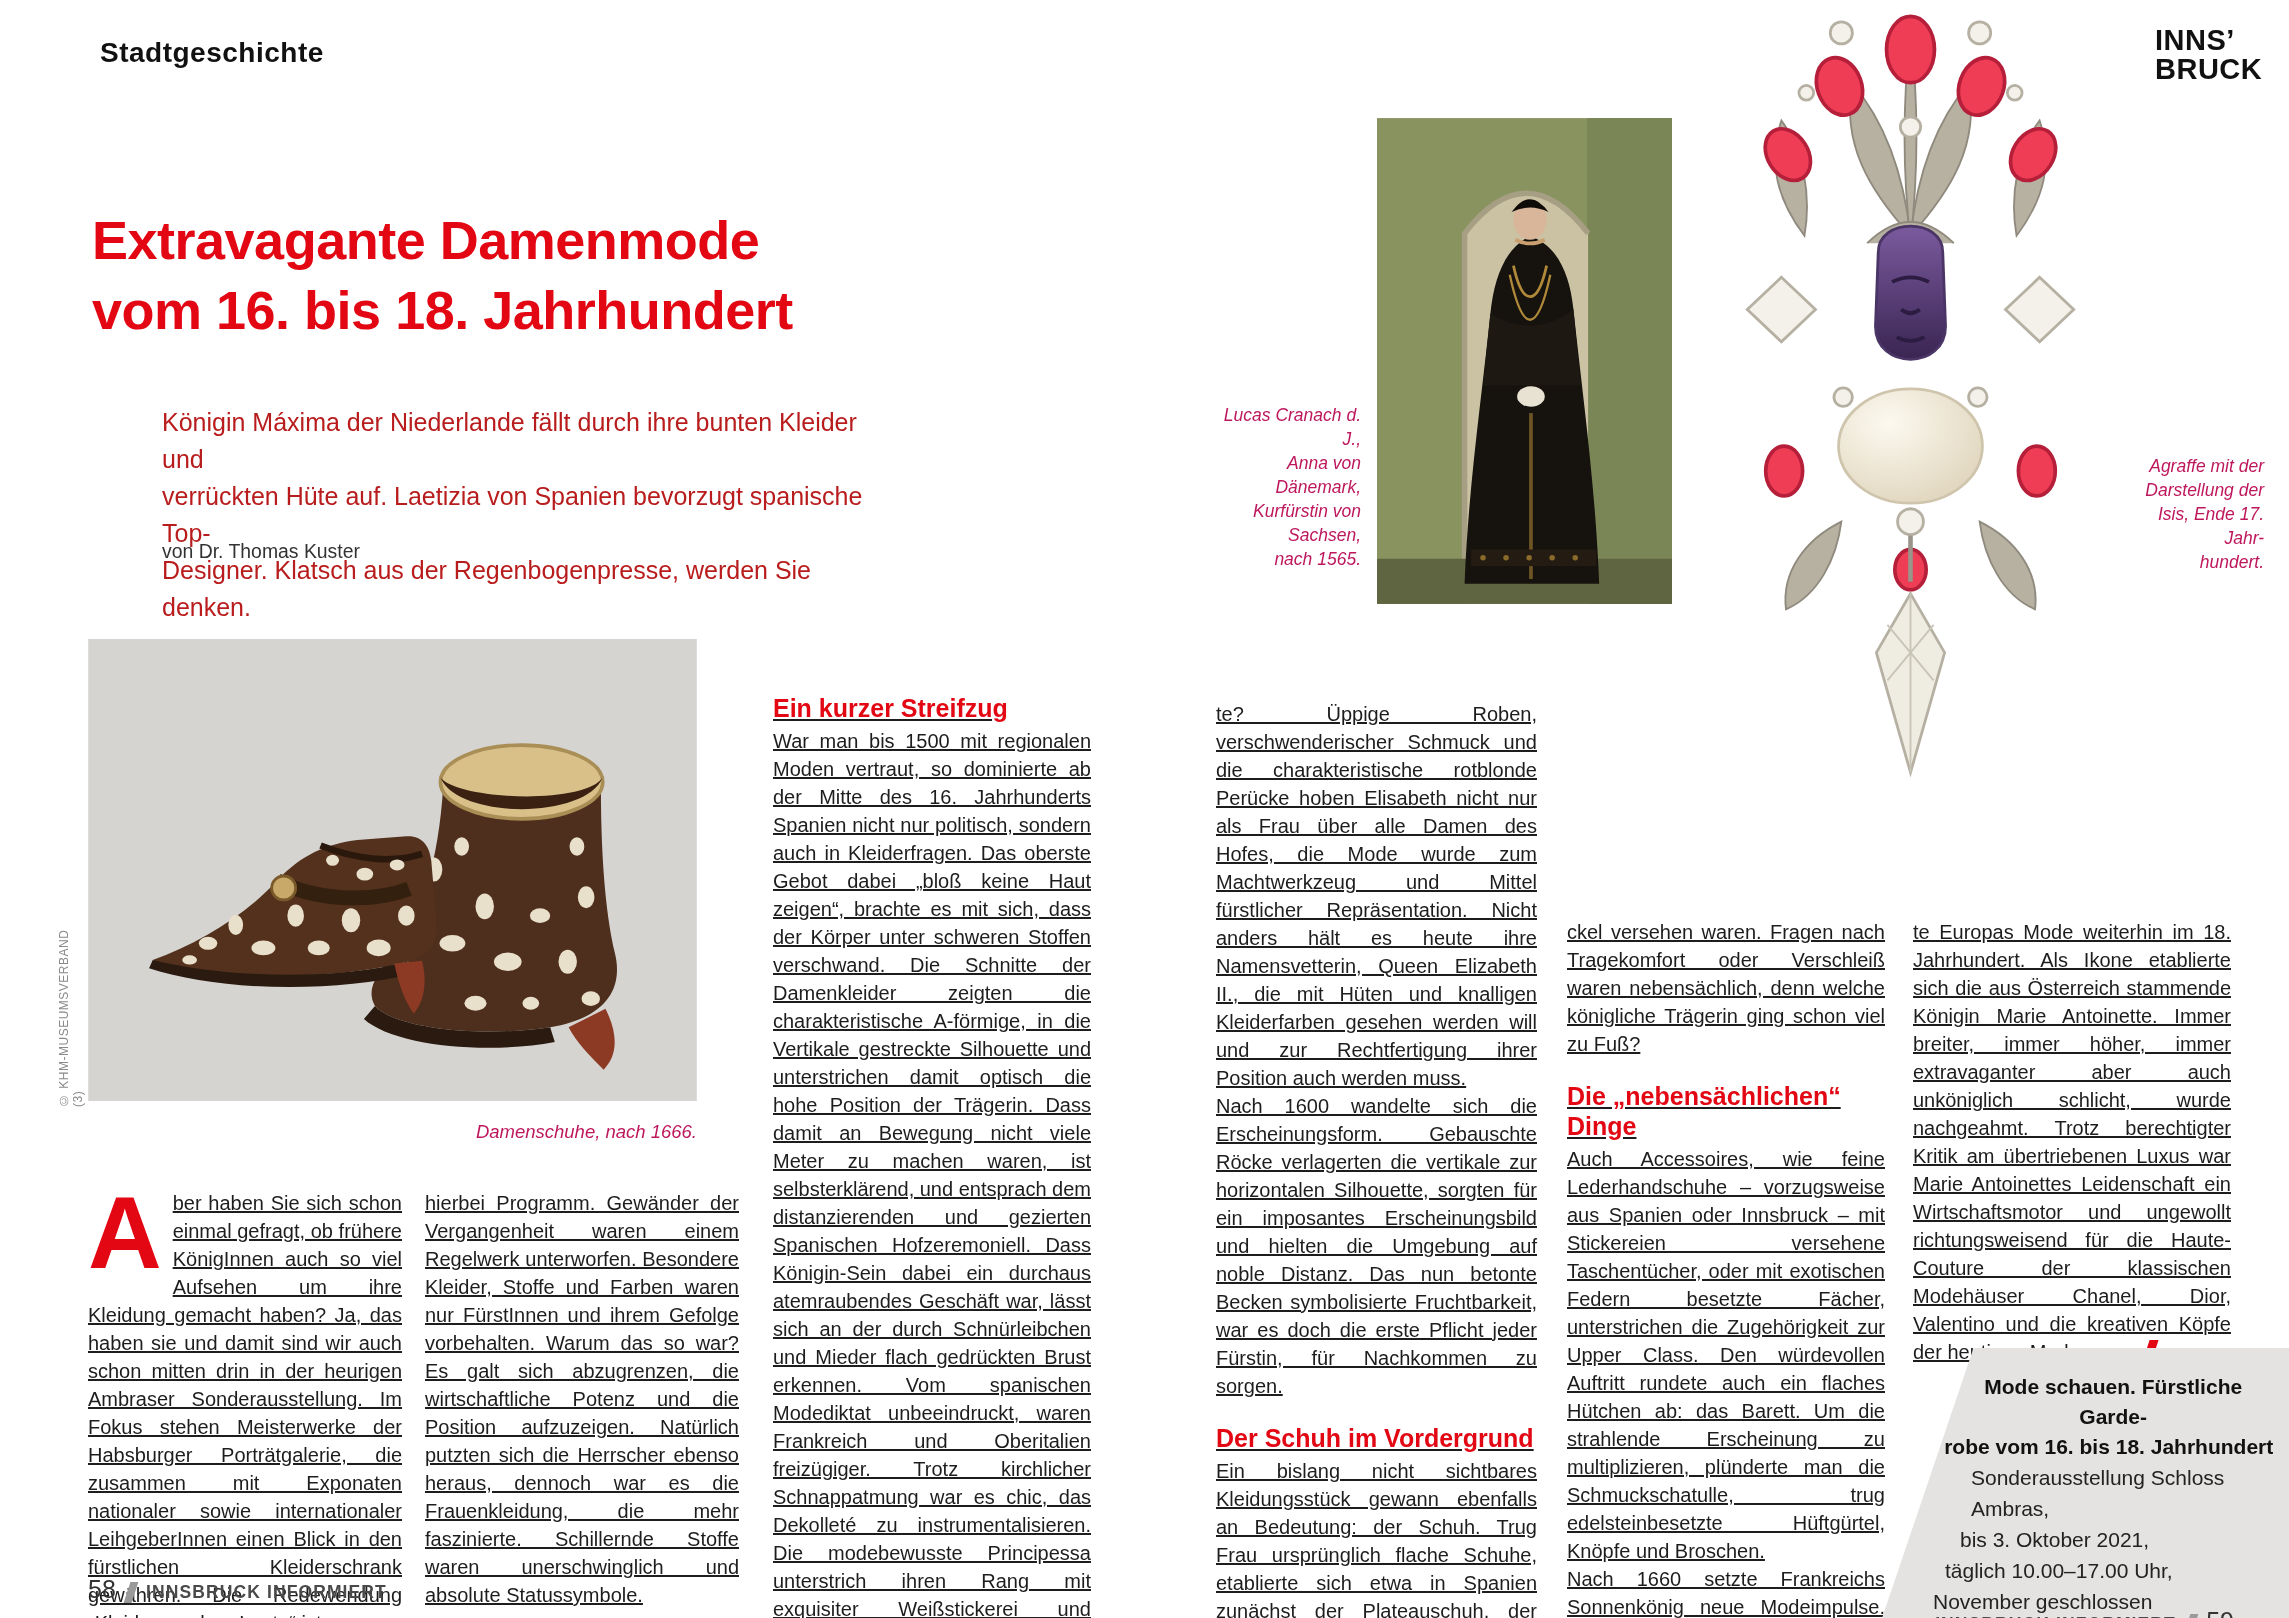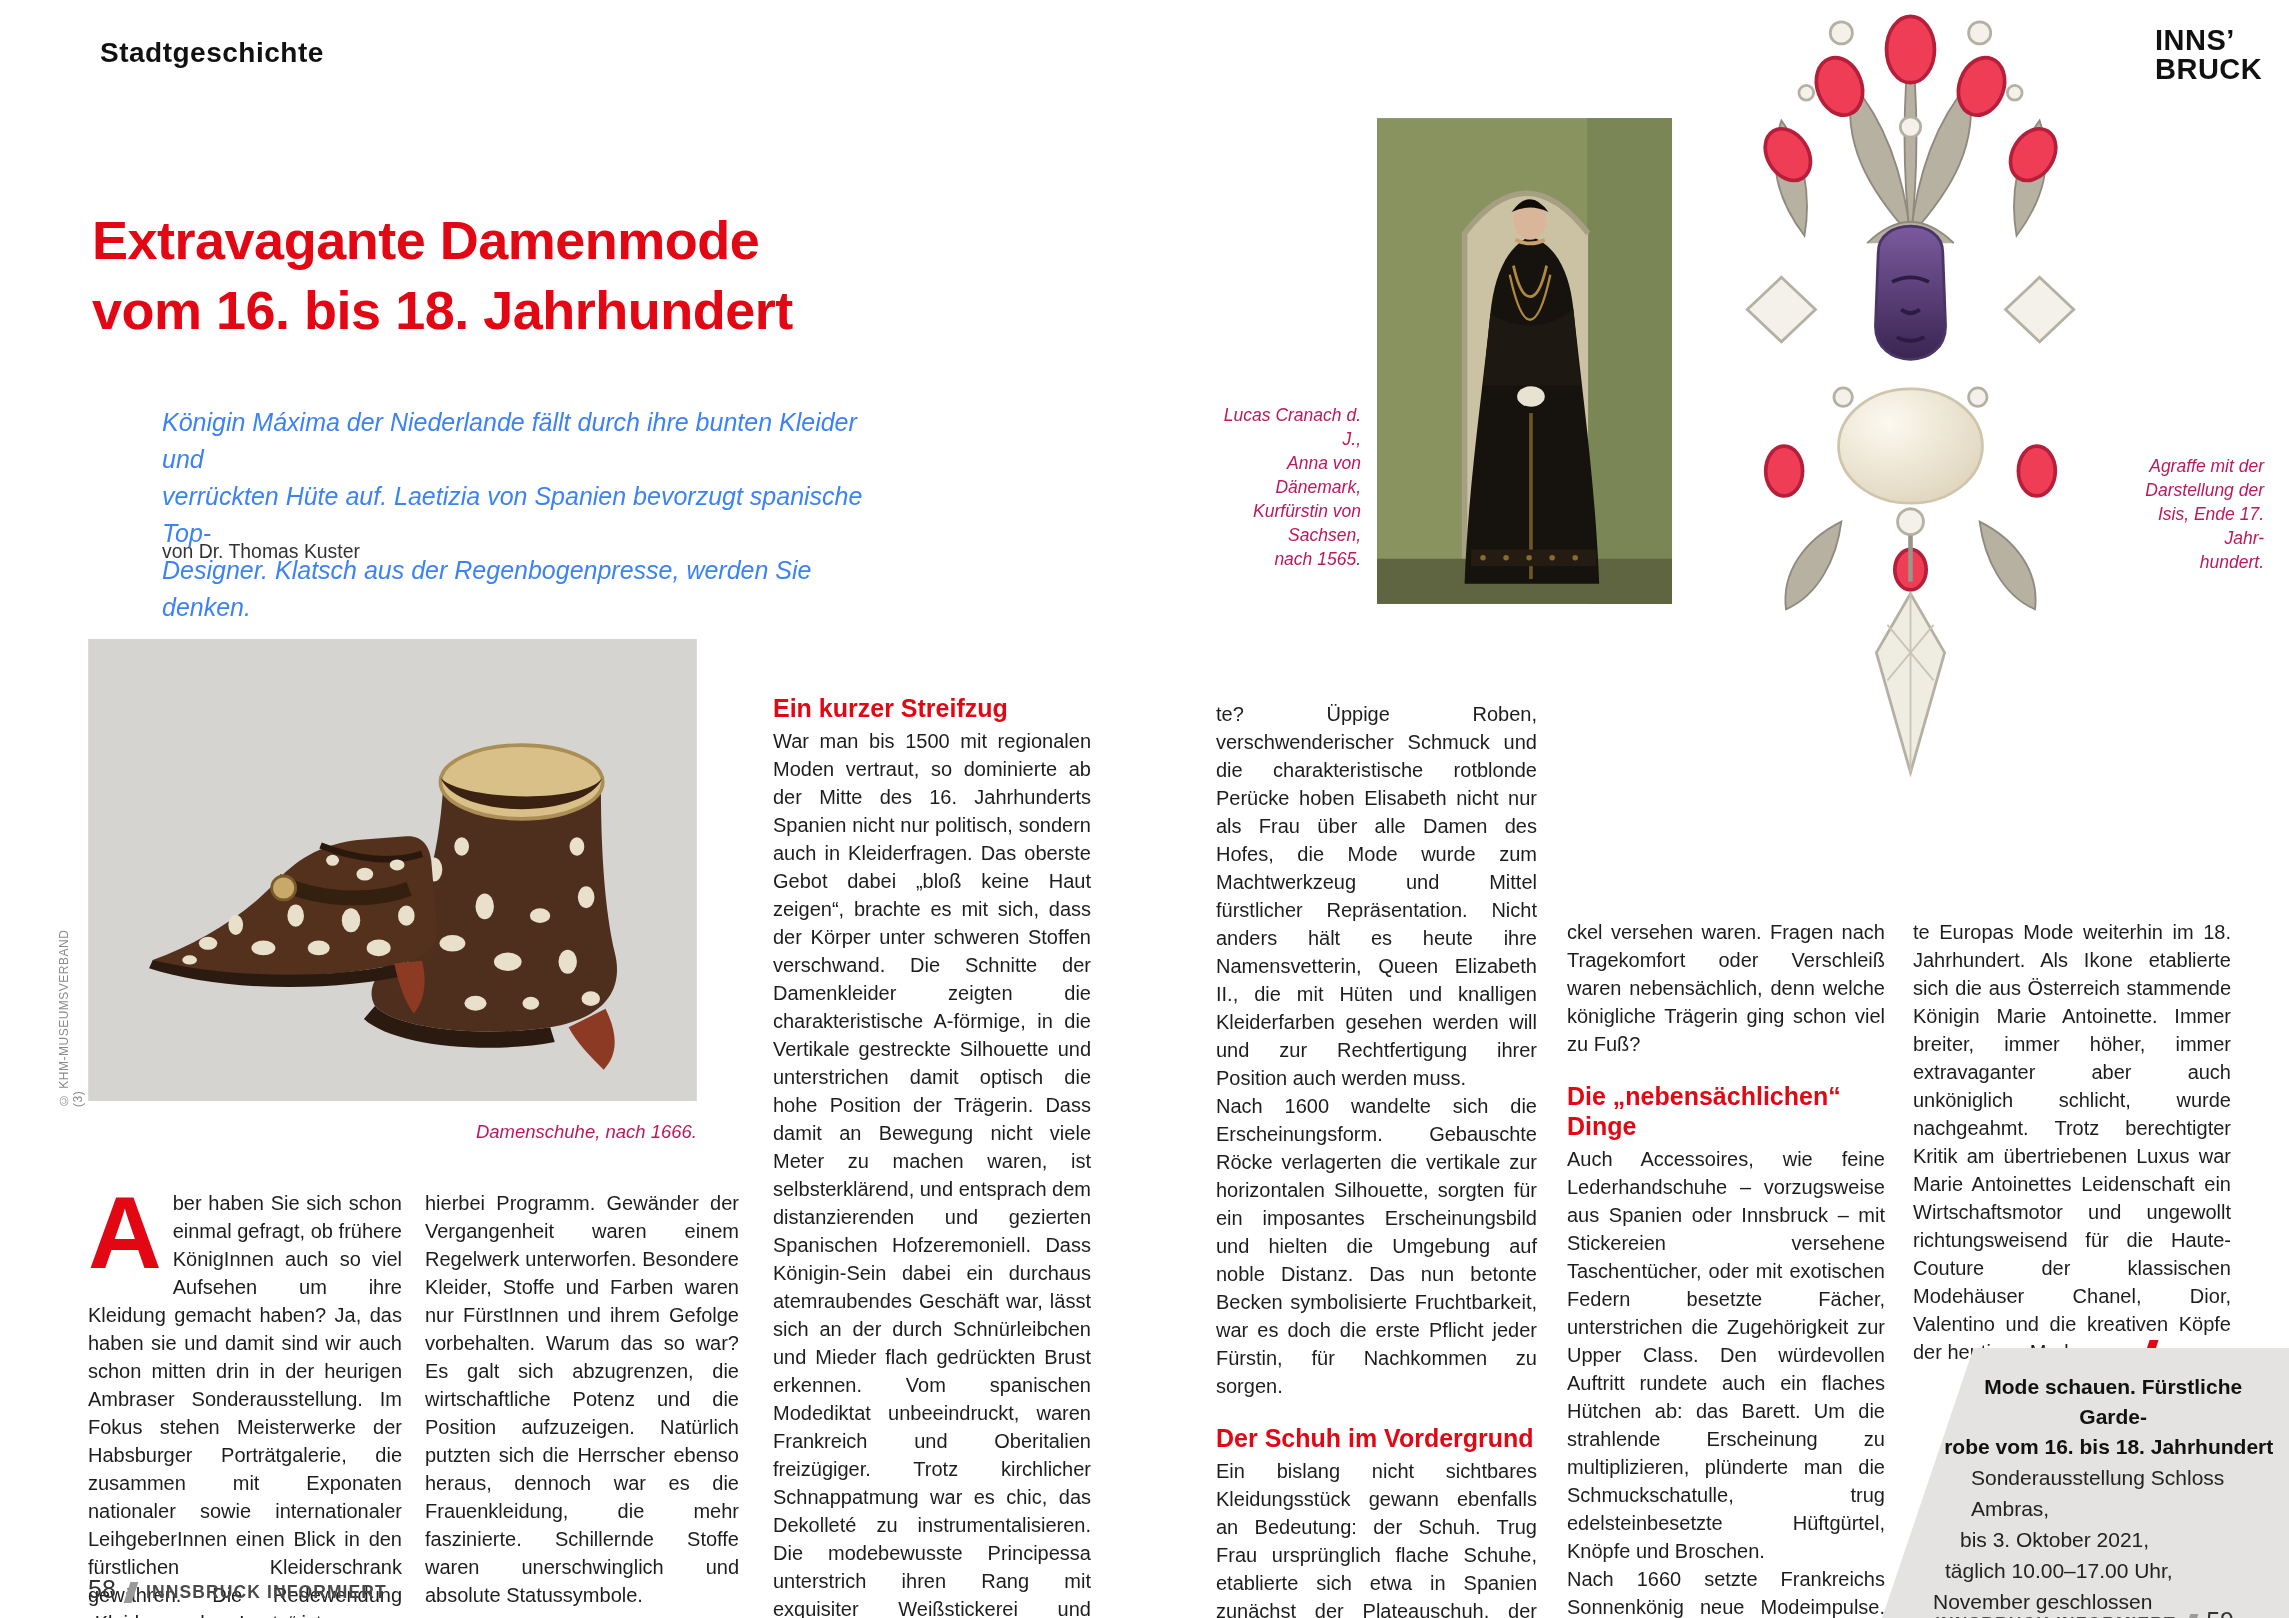--- a/index.html
+++ b/index.html
@@ -12,25 +12,25 @@
     overflow:hidden;
   }
   .abs{position:absolute;}
 
   
   .kicker{font-size:28px;font-weight:700;letter-spacing:0.5px;color:#111;}
   .logo{font-size:29px;font-weight:700;line-height:29px;letter-spacing:0.5px;color:#111;text-align:left;}
 
   
   .title{font-size:54px;line-height:70px;font-weight:700;color:#e30613;letter-spacing:-0.5px;}
-  .intro{font-size:25px;line-height:37px;color:#3b82f6;font-style:italic;}
+  .intro{font-size:25px;line-height:37px;color:#b91c1c;}
   .byline{font-size:19.4px;color:#333;}
 
   
-  .col{font-size:20px;line-height:28px;text-align:justify;color:#1d1d1d;}
+  .col{font-size:20px;line-height:28px;text-align:justify;color:#1d1d1d;text-decoration:underline;}
   .col p{margin:0;}
   .subhead{color:#e30613;font-weight:700;font-size:25px;line-height:29.5px;margin:24px 0 3.7px 0;text-align:left;}
   .subhead.first{margin-top:0;}
   .dropcap{
     float:left;color:#e30613;font-weight:700;
     font-size:102px;line-height:81px;
     margin:3.7px 11px 0 0;
   }
   .endmark{
     display:inline-block;width:9.2px;height:22px;background:#e30613;

